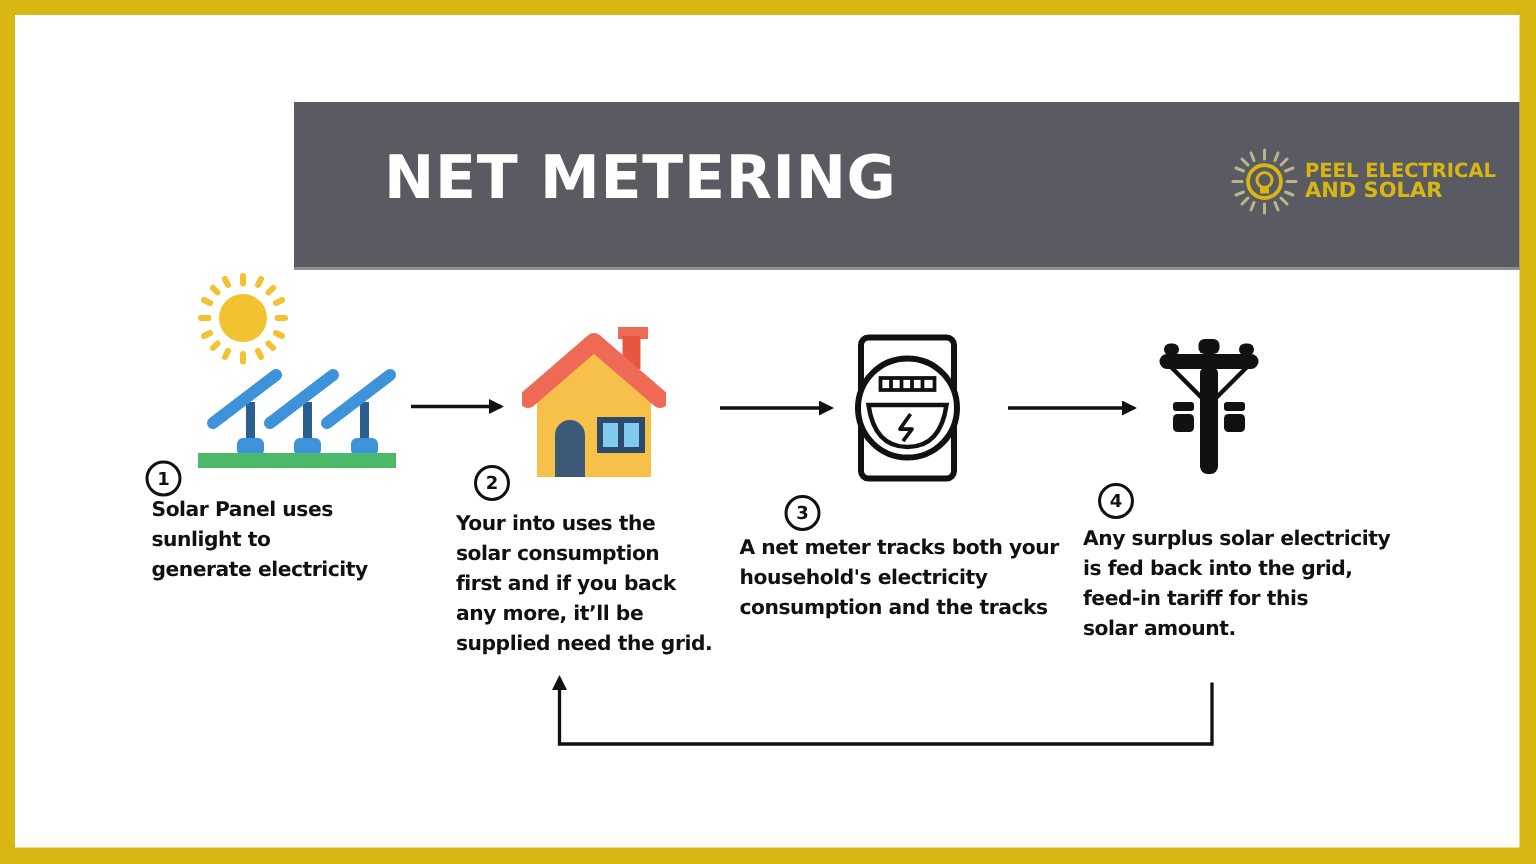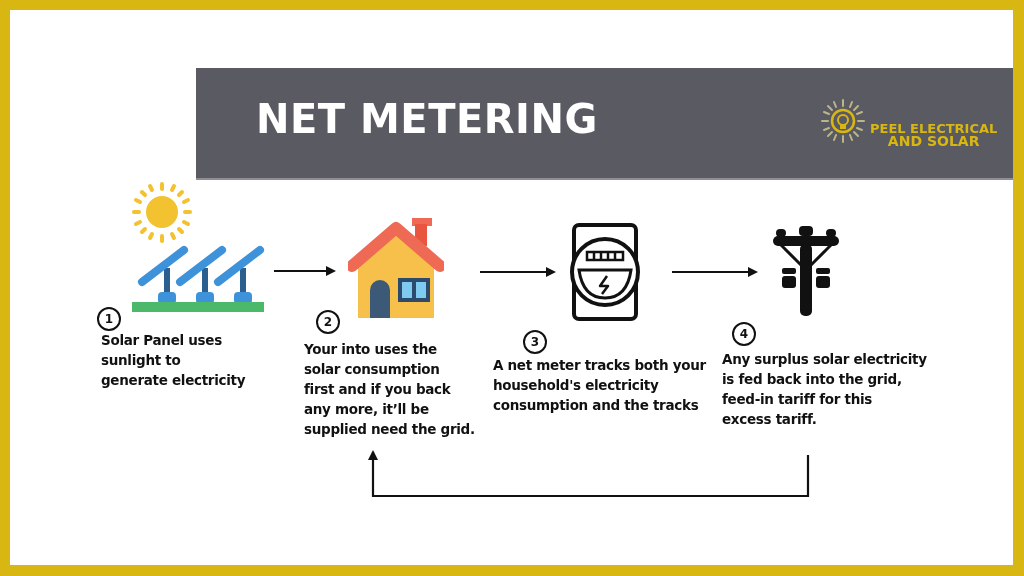--- a/index.html
+++ b/index.html
@@ -1,21 +1,21 @@
 <!DOCTYPE html>
 <html><head>
 <meta charset="utf-8">
 <style>
   html,body{margin:0;padding:0;}
   body{width:1024px;height:576px;position:relative;overflow:hidden;background:#D9B713;font-family:"Liberation Sans",sans-serif;}
   .canvas{position:absolute;left:10px;top:10px;width:1003px;height:555px;background:#fff;}
   .header{position:absolute;left:196px;top:68px;width:817px;height:110px;background:#5A5A62;border-bottom:2px solid #8d8d93;}
   .title{position:absolute;left:22px;top:28px;color:#fff;font-family:"DejaVu Sans",sans-serif;font-weight:bold;font-size:40px;letter-spacing:0.5px;margin-left:38px;}
   .logo{position:absolute;left:624px;top:30px;width:180px;height:48px;}
-  .logo-text{position:absolute;left:50px;top:24px;color:#D9B713;font-family:"DejaVu Sans",sans-serif;font-weight:bold;font-size:13px;line-height:13px;text-align:center;}
+  .logo-text{position:absolute;left:50px;top:10px;color:#D9B713;font-family:"DejaVu Sans",sans-serif;font-weight:bold;font-size:13px;line-height:13px;}
   .logo-text .l2{font-size:14px;display:block;}
   .abs{position:absolute;}
   .step-text{position:absolute;color:#111;font-family:"DejaVu Sans",sans-serif;font-weight:bold;font-size:13.5px;line-height:20px;letter-spacing:-0.3px;}
   .num{position:absolute;width:20px;height:20px;border:2px solid #111;border-radius:50%;font-family:"DejaVu Sans",sans-serif;font-weight:bold;font-size:12px;line-height:20px;text-align:center;color:#111;}
 </style>
 </head>
 <body>
 
 <div class="canvas"></div>
 
@@ -166,14 +166,14 @@
 </div>
 <div class="step-text" style="left:493px;top:355px">
   <div>A net meter tracks both your</div>
   <div>household's electricity</div>
   <div>consumption and the tracks</div>
 </div>
 <div class="step-text" style="left:722px;top:349px">
   <div>Any surplus solar electricity</div>
   <div>is fed back into the grid,</div>
   <div>feed-in tariff for this</div>
-  <div>excess tariff.</div>
+  <div>solar amount.</div>
 </div>
 
 </body></html>

